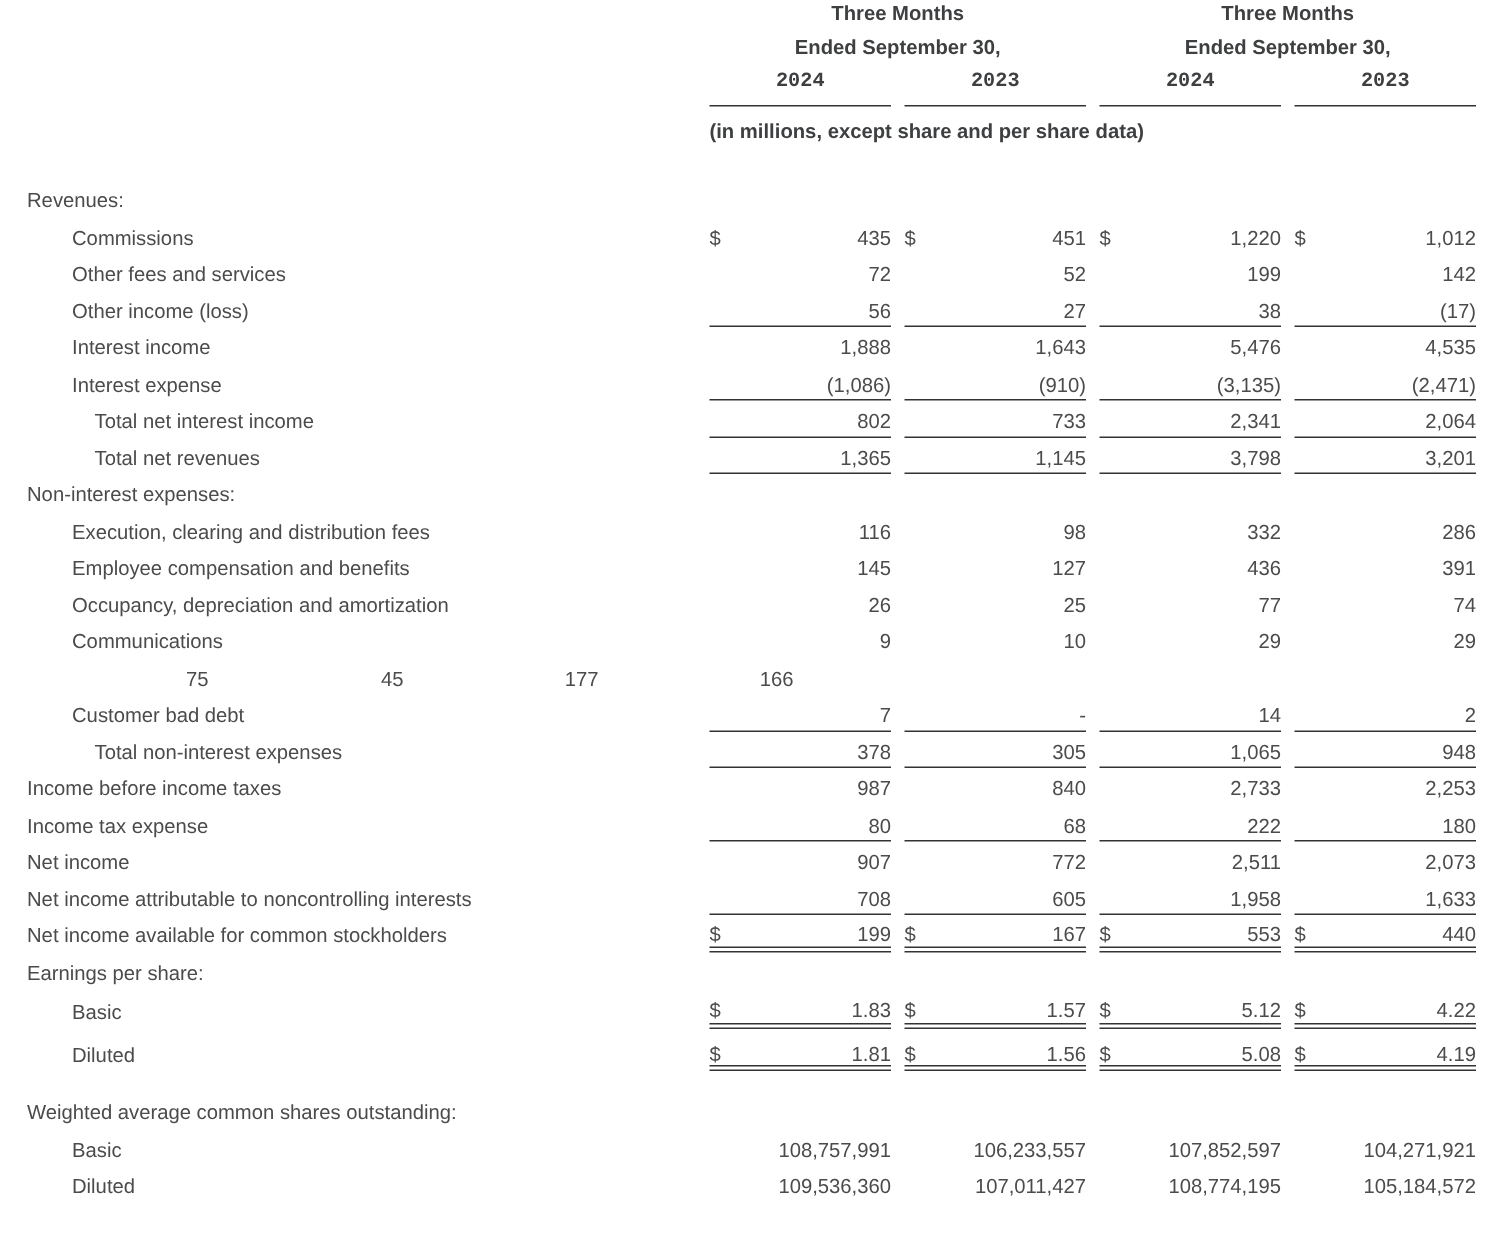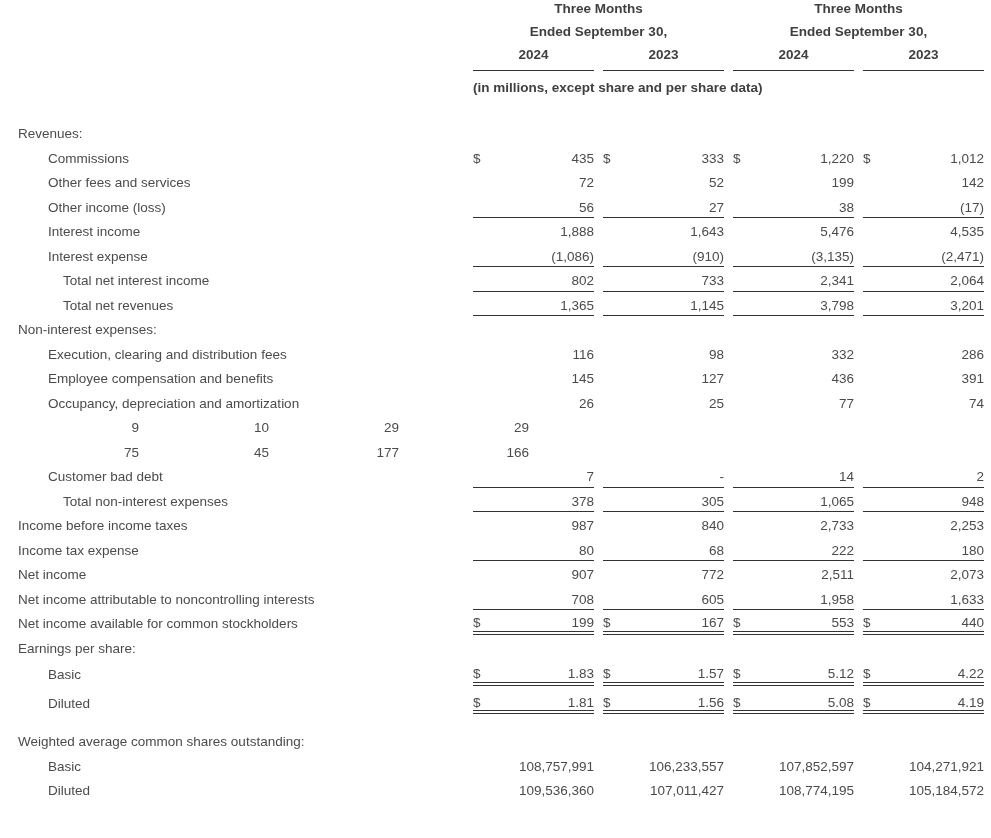--- a/index.html
+++ b/index.html
@@ -20,21 +20,21 @@
   
   .hrow{display:flex;height:23px;}
   .hspacer{flex:0 0 455px;}
   .numarea{display:flex;gap:9px;}
   .grp-title{
     width:251px;text-align:center;font-weight:bold;color:var(--heading);
     padding-bottom:4px;
   }
   .ycol{
     width:121px;text-align:center;font-weight:bold;color:var(--heading);
-    padding-bottom:3px;border-bottom:1px solid var(--rule);
+    padding-bottom:3px;border-bottom:1px solid var(--rule);font-family:Liberation Mono, monospace;
   }
   .units-row{display:flex;align-items:flex-end;height:24px;}
   .units{
     width:405px;padding-right:106px;font-weight:bold;
     color:var(--heading);padding-bottom:1px;
   }
 
   
   #rows{margin-top:25px;}
   .row{display:flex;align-items:flex-end;height:24.5px;}
@@ -93,21 +93,21 @@
       </div>
       <div class="row">
         <div class="lbl i1">Commissions</div>
         <div class="numarea">
           <div class="col with-dollar">
             <span class="dollar">$</span>
             <span class="val">435</span>
           </div>
           <div class="col with-dollar">
             <span class="dollar">$</span>
-            <span class="val">333</span>
+            <span class="val">451</span>
           </div>
           <div class="col with-dollar">
             <span class="dollar">$</span>
             <span class="val">1,220</span>
           </div>
           <div class="col with-dollar">
             <span class="dollar">$</span>
             <span class="val">1,012</span>
           </div>
         </div>
@@ -262,20 +262,21 @@
           </div>
           <div class="col">
             <span class="val">77</span>
           </div>
           <div class="col">
             <span class="val">74</span>
           </div>
         </div>
       </div>
       <div class="row">
+        <div class="lbl i1">Communications</div>
         <div class="numarea">
           <div class="col">
             <span class="val">9</span>
           </div>
           <div class="col">
             <span class="val">10</span>
           </div>
           <div class="col">
             <span class="val">29</span>
           </div>

